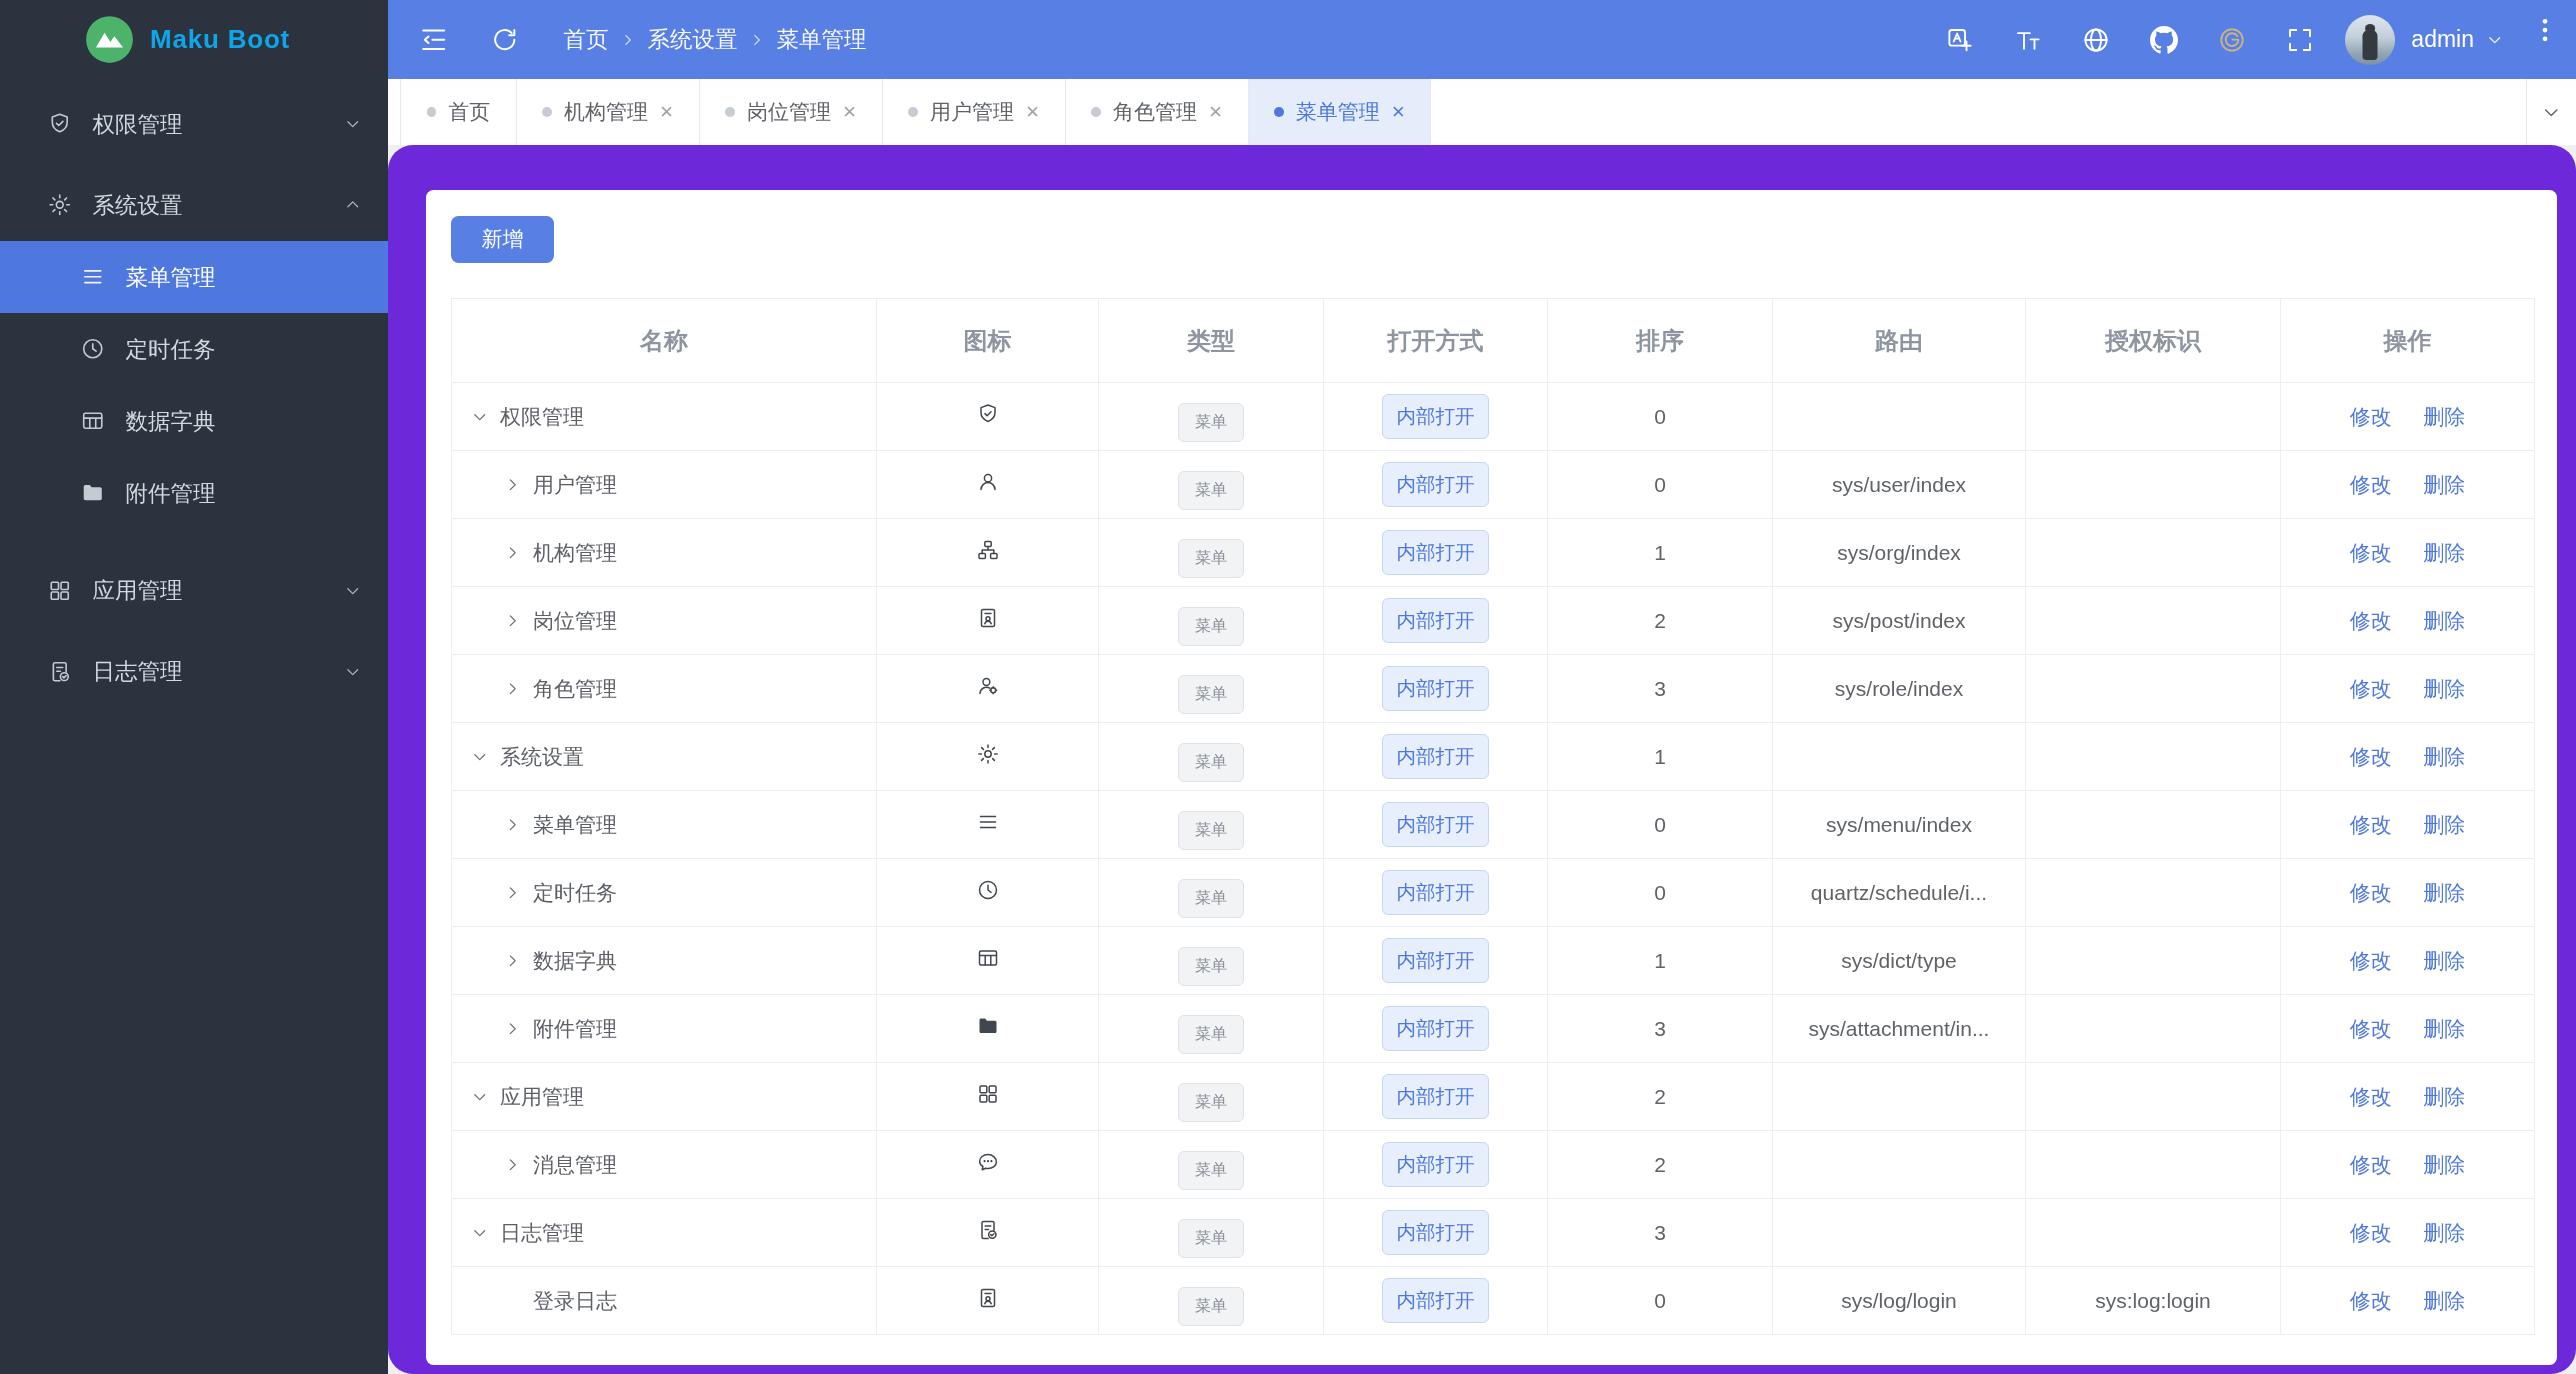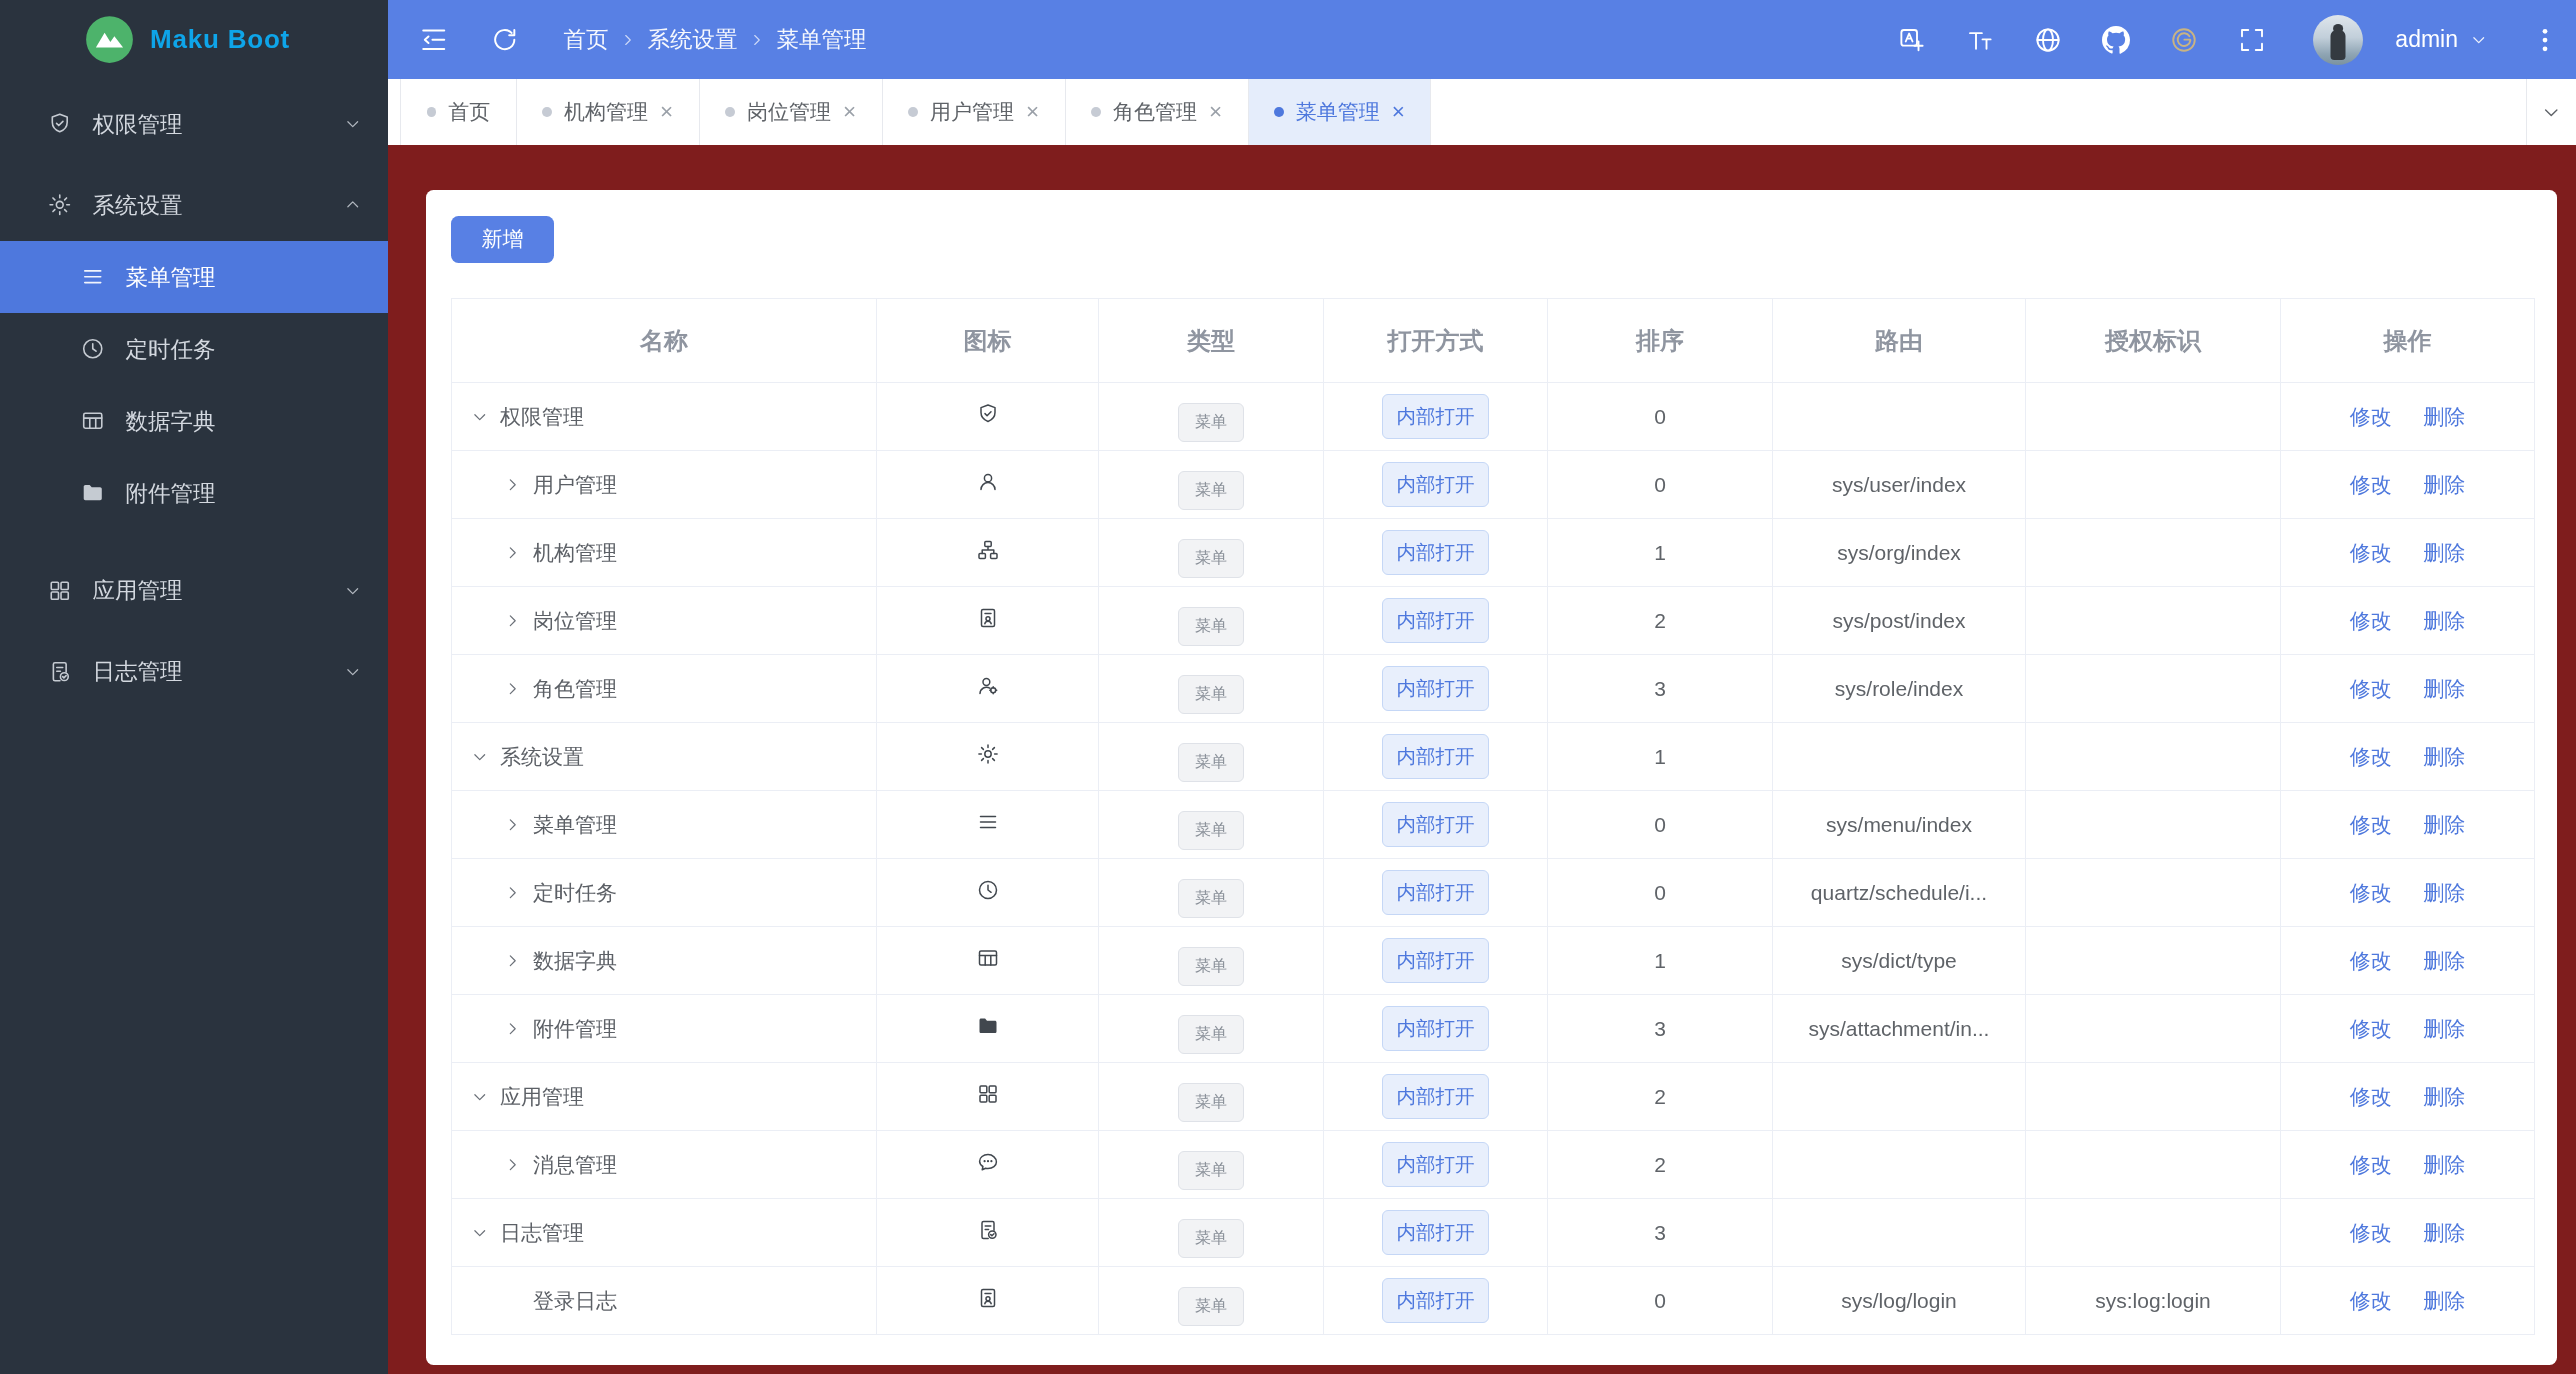--- a/index.html
+++ b/index.html
@@ -24,21 +24,21 @@
   .menu-item.active { background:#4e78dd; color:#ffffff; }
 
   
   .topbar { position:absolute; left:388px; top:0; right:0; height:79px; background:#5880e4; display:flex; align-items:center; color:#fff; padding:0 16.5px 0 30px; }
   .hdr-btn { width:31.5px; height:31.5px; flex:none; cursor:pointer; color:#fff; }
   .fold-btn { margin-right:39px; }
   .refresh-btn { margin-right:30px; }
   .breadcrumb { display:flex; align-items:center; margin-left:13.5px; }
   .bc-item { font-size:22.5px; color:#fff; opacity:.95; cursor:default; }
   .bc-sep { width:18px; height:18px; margin:0 10.5px; opacity:.7; }
-  .hdr-right { margin-left:auto; display:flex; align-items:center; gap:46px; }
+  .hdr-right { margin-left:auto; display:flex; gap:30px; }
   .hdr-right .hdr-btn { width:30px; height:30px; }
   .gitee { color:#cdb browser; }
   .hdr-right .gitee { color:#c9b382; }
   .avatar { width:50px; height:50px; border-radius:50%; flex:none; cursor:pointer; position:relative; overflow:hidden;
             background:linear-gradient(180deg,#dfe6ec 0%,#c2cfda 45%,#8fa5b4 78%,#7b929f 100%); }
   .avatar::before { content:""; position:absolute; left:50%; top:9px; transform:translateX(-50%); width:9.8px; height:8.3px; background:#343a40; border-radius:50% 50% 40% 40%; }
   .avatar::after  { content:""; position:absolute; left:50%; top:15.8px; transform:translateX(-50%); width:15px; height:30px; background:#343a40; border-radius:6px 6px 3.8px 3.8px; }
   .user-box { display:flex; align-items:center; gap:10.5px; margin-left:-13.5px; cursor:pointer; }
   .user-name { font-size:23px; }
   .user-caret { width:19.5px; height:19.5px; opacity:.9; }
@@ -50,21 +50,21 @@
   .tab:first-child { border-left:0.8px solid #e7e9ee; }
   .tab-dot { width:9.8px; height:9.8px; border-radius:50%; background:#c6cbd4; margin-right:12px; flex:none; }
   .tab-close { margin-left:12px; font-size:22.5px; color:#9aa0a8; line-height:1; }
   .tab.active { background:#e5edfb; color:#4e78dd; }
   .tab.active .tab-dot { background:#4e78dd; }
   .tab.active .tab-close { color:#4e78dd; }
   .tab-more { position:absolute; right:0; top:0; bottom:0; width:50px; background:#fff; border-left:0.8px solid #e7e9ee; display:flex; align-items:center; justify-content:center; cursor:pointer; color:#5f6368; }
   .tab-more-icon { width:22.5px; height:22.5px; }
 
   
-  .content { position:absolute; left:388px; top:145px; right:0; bottom:0; background:#7f1d1d; }
+  .content { position:absolute; left:388px; top:145px; right:0; bottom:0; background:#6d28d9;border-radius:25px; }
   .card { position:absolute; left:38px; top:45px; right:19.5px; bottom:9px; background:#ffffff; border-radius:7.5px; }
   .add-btn { position:absolute; left:25px; top:25.5px; width:103px; height:47px; background:#5880e4; border:none; border-radius:7.5px; color:#fff; font-size:21px; font-family:inherit; cursor:pointer; }
 
   .table-wrap { position:absolute; left:25px; top:108px; }
   table { border-collapse:collapse; table-layout:fixed; width:2083px; border:0.8px solid #ebeef5; }
   th { height:84px; font-size:24px; font-weight:700; color:#8f95a0; border:0.8px solid #ebeef5; background:#fff; }
   td { height:68px; border:0.8px solid #ebeef5; font-size:21px; color:#5f6368; text-align:center; vertical-align:middle; background:#fff; }
   td.name-cell { text-align:left; padding-left:18px; }
   .name-wrap { display:flex; align-items:center; }
   .indent { width:33px; flex:none; }

